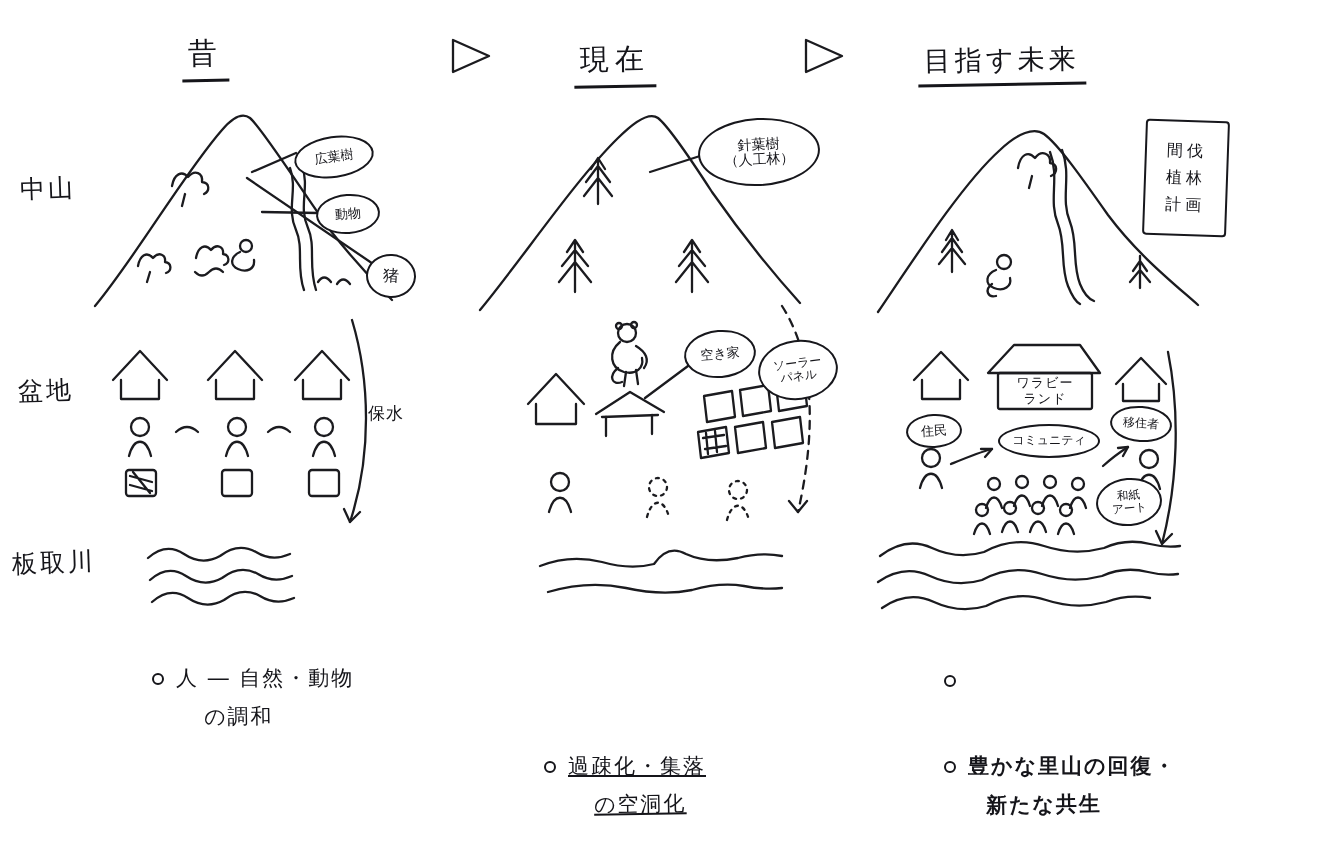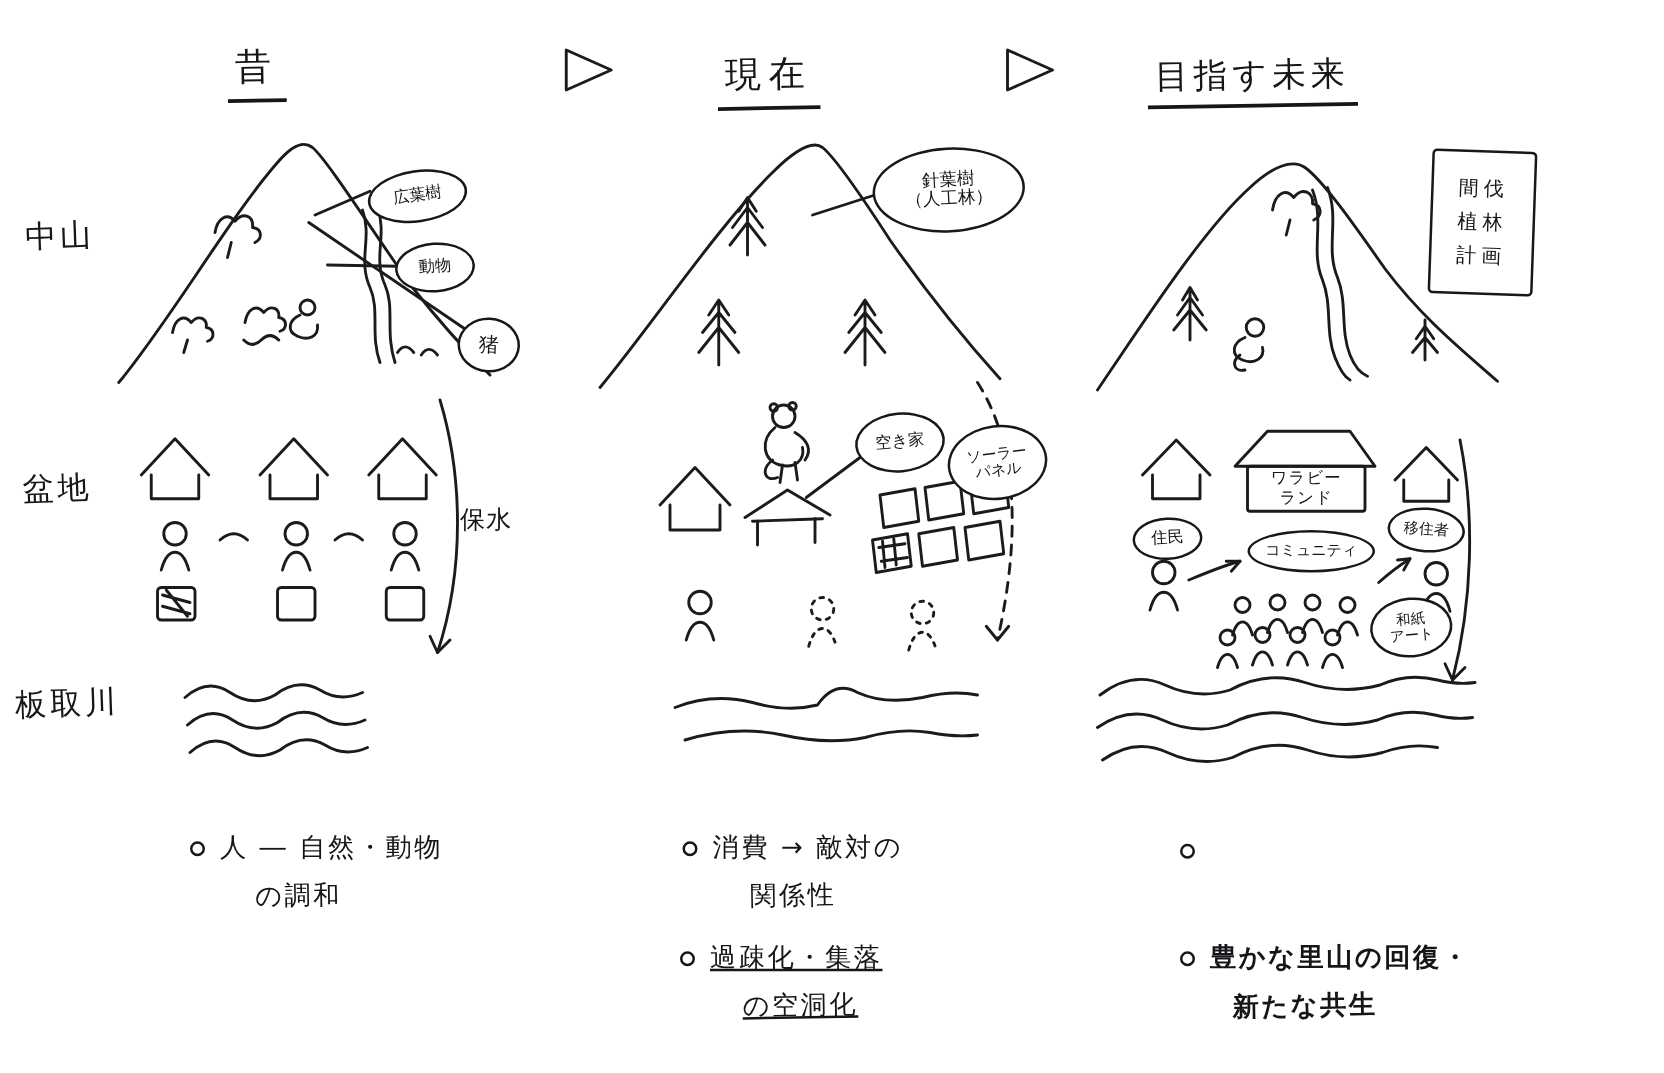--- a/index.html
+++ b/index.html
@@ -9,21 +9,21 @@
   }
   svg.draw{position:absolute;left:0;top:0;}
   .lbl{position:absolute;white-space:nowrap;}
   .h-title{font-size:29px;letter-spacing:6px;border-bottom:3px solid #15151a;padding:0 6px 5px 6px;transform:rotate(-1deg);}
   .row-lbl{font-size:25px;letter-spacing:3px;transform:rotate(-2deg);}
   .bubble{
     position:absolute;border:2.4px solid #17171c;border-radius:50%;
     display:flex;flex-direction:column;align-items:center;justify-content:center;
     text-align:center;font-size:13px;line-height:1.1;white-space:nowrap;background:#fff;
   }
-  .tag{position:absolute;font-size:20px;letter-spacing:1px;}
+  .tag{position:absolute;font-size:17px;letter-spacing:1px;}
   .note-box{
     position:absolute;border:2.6px solid #17171c;border-radius:4px;
     display:flex;flex-direction:column;align-items:center;justify-content:center;
     gap:6px;font-size:16px;letter-spacing:4px;transform:rotate(2deg);background:#fff;
   }
   .facility{
     position:absolute;display:flex;flex-direction:column;align-items:center;justify-content:center;
     text-align:center;font-size:13px;line-height:1.2;letter-spacing:1px;
   }
   .bullet{position:absolute;display:flex;gap:12px;font-size:21px;letter-spacing:2px;}
@@ -279,27 +279,20 @@
   </div>
 
   <div class="bullet" style="left:152px;top:664px;">
     <span class="dot"></span>
     <span class="b-lines">
       <span>人 ― 自然・動物</span>
       <span class="b2" style="padding-left:28px;">の調和</span>
     </span>
   </div>
 
-  <div class="bullet" style="left:546px;top:664px;">
-    <span class="dot"></span>
-    <span class="b-lines">
-      <span>消費 → 敵対の</span>
-      <span class="b2" style="padding-left:30px;">関係性</span>
-    </span>
-  </div>
   <div class="bullet" style="left:544px;top:752px;text-decoration:underline;">
     <span class="dot"></span>
     <span class="b-lines">
       <span>過疎化・集落</span>
       <span class="b2" style="padding-left:26px;">の空洞化</span>
     </span>
   </div>
 
   <div class="bullet" style="left:944px;top:666px;">
     <span class="dot"></span>

